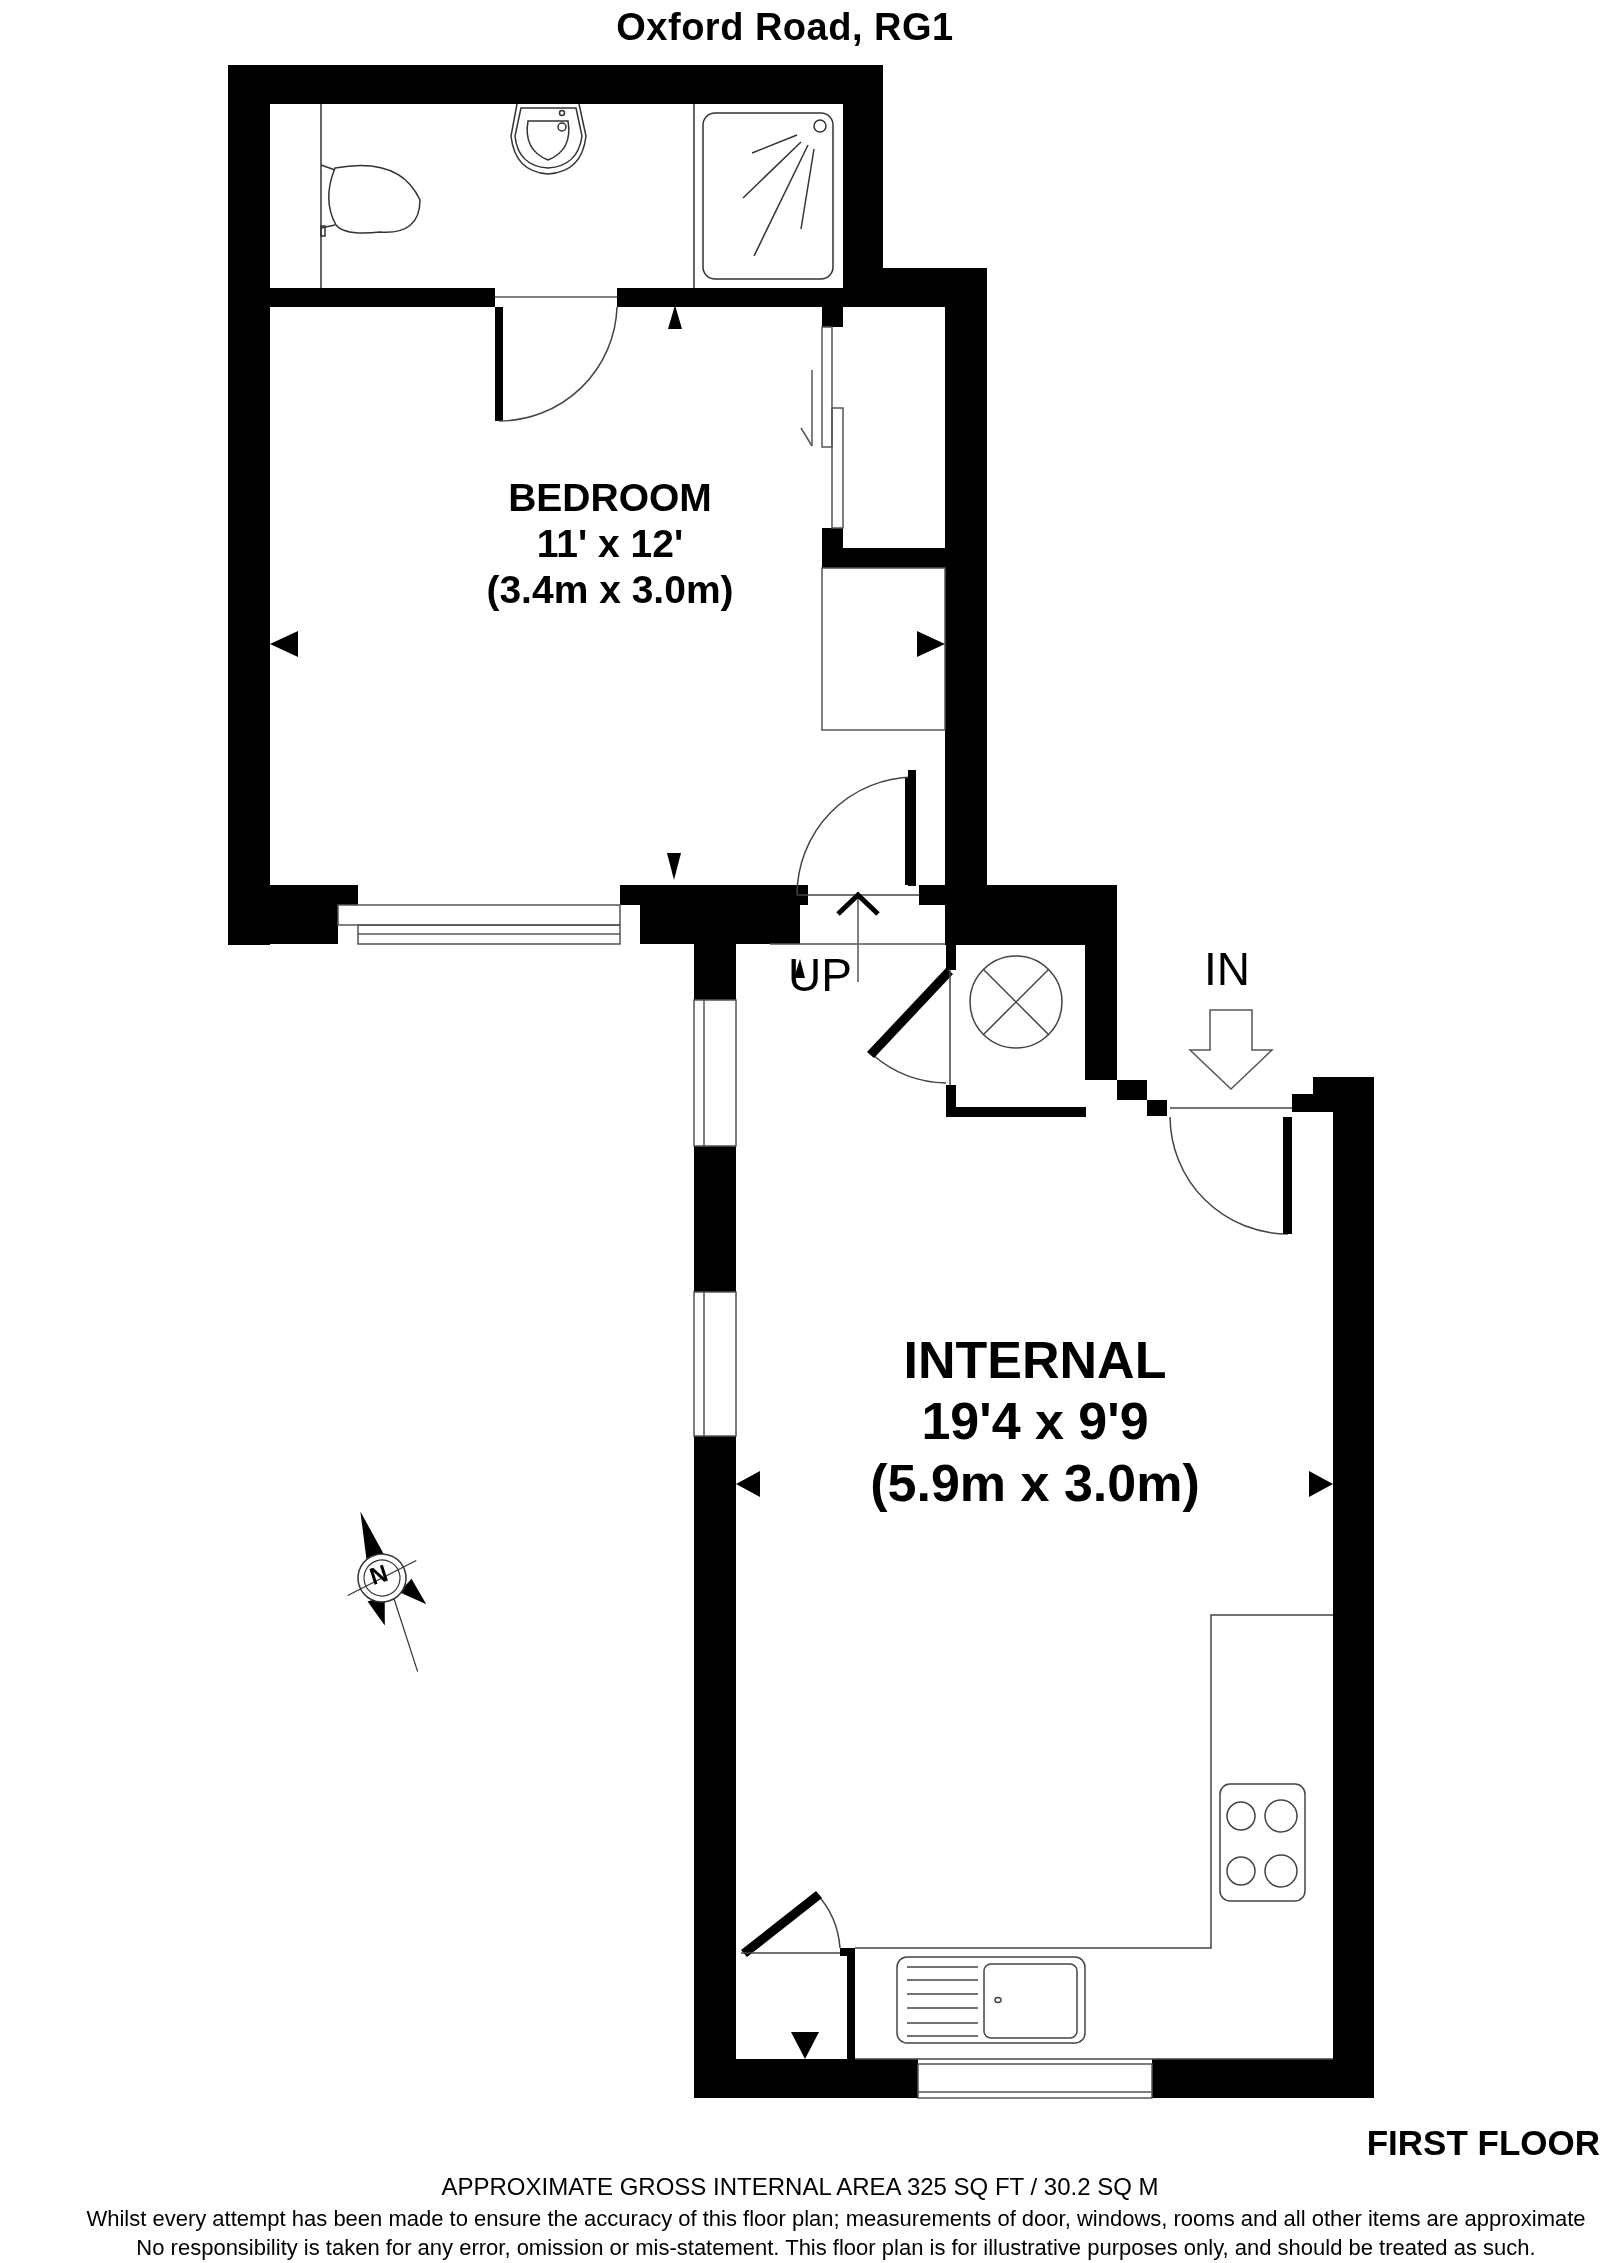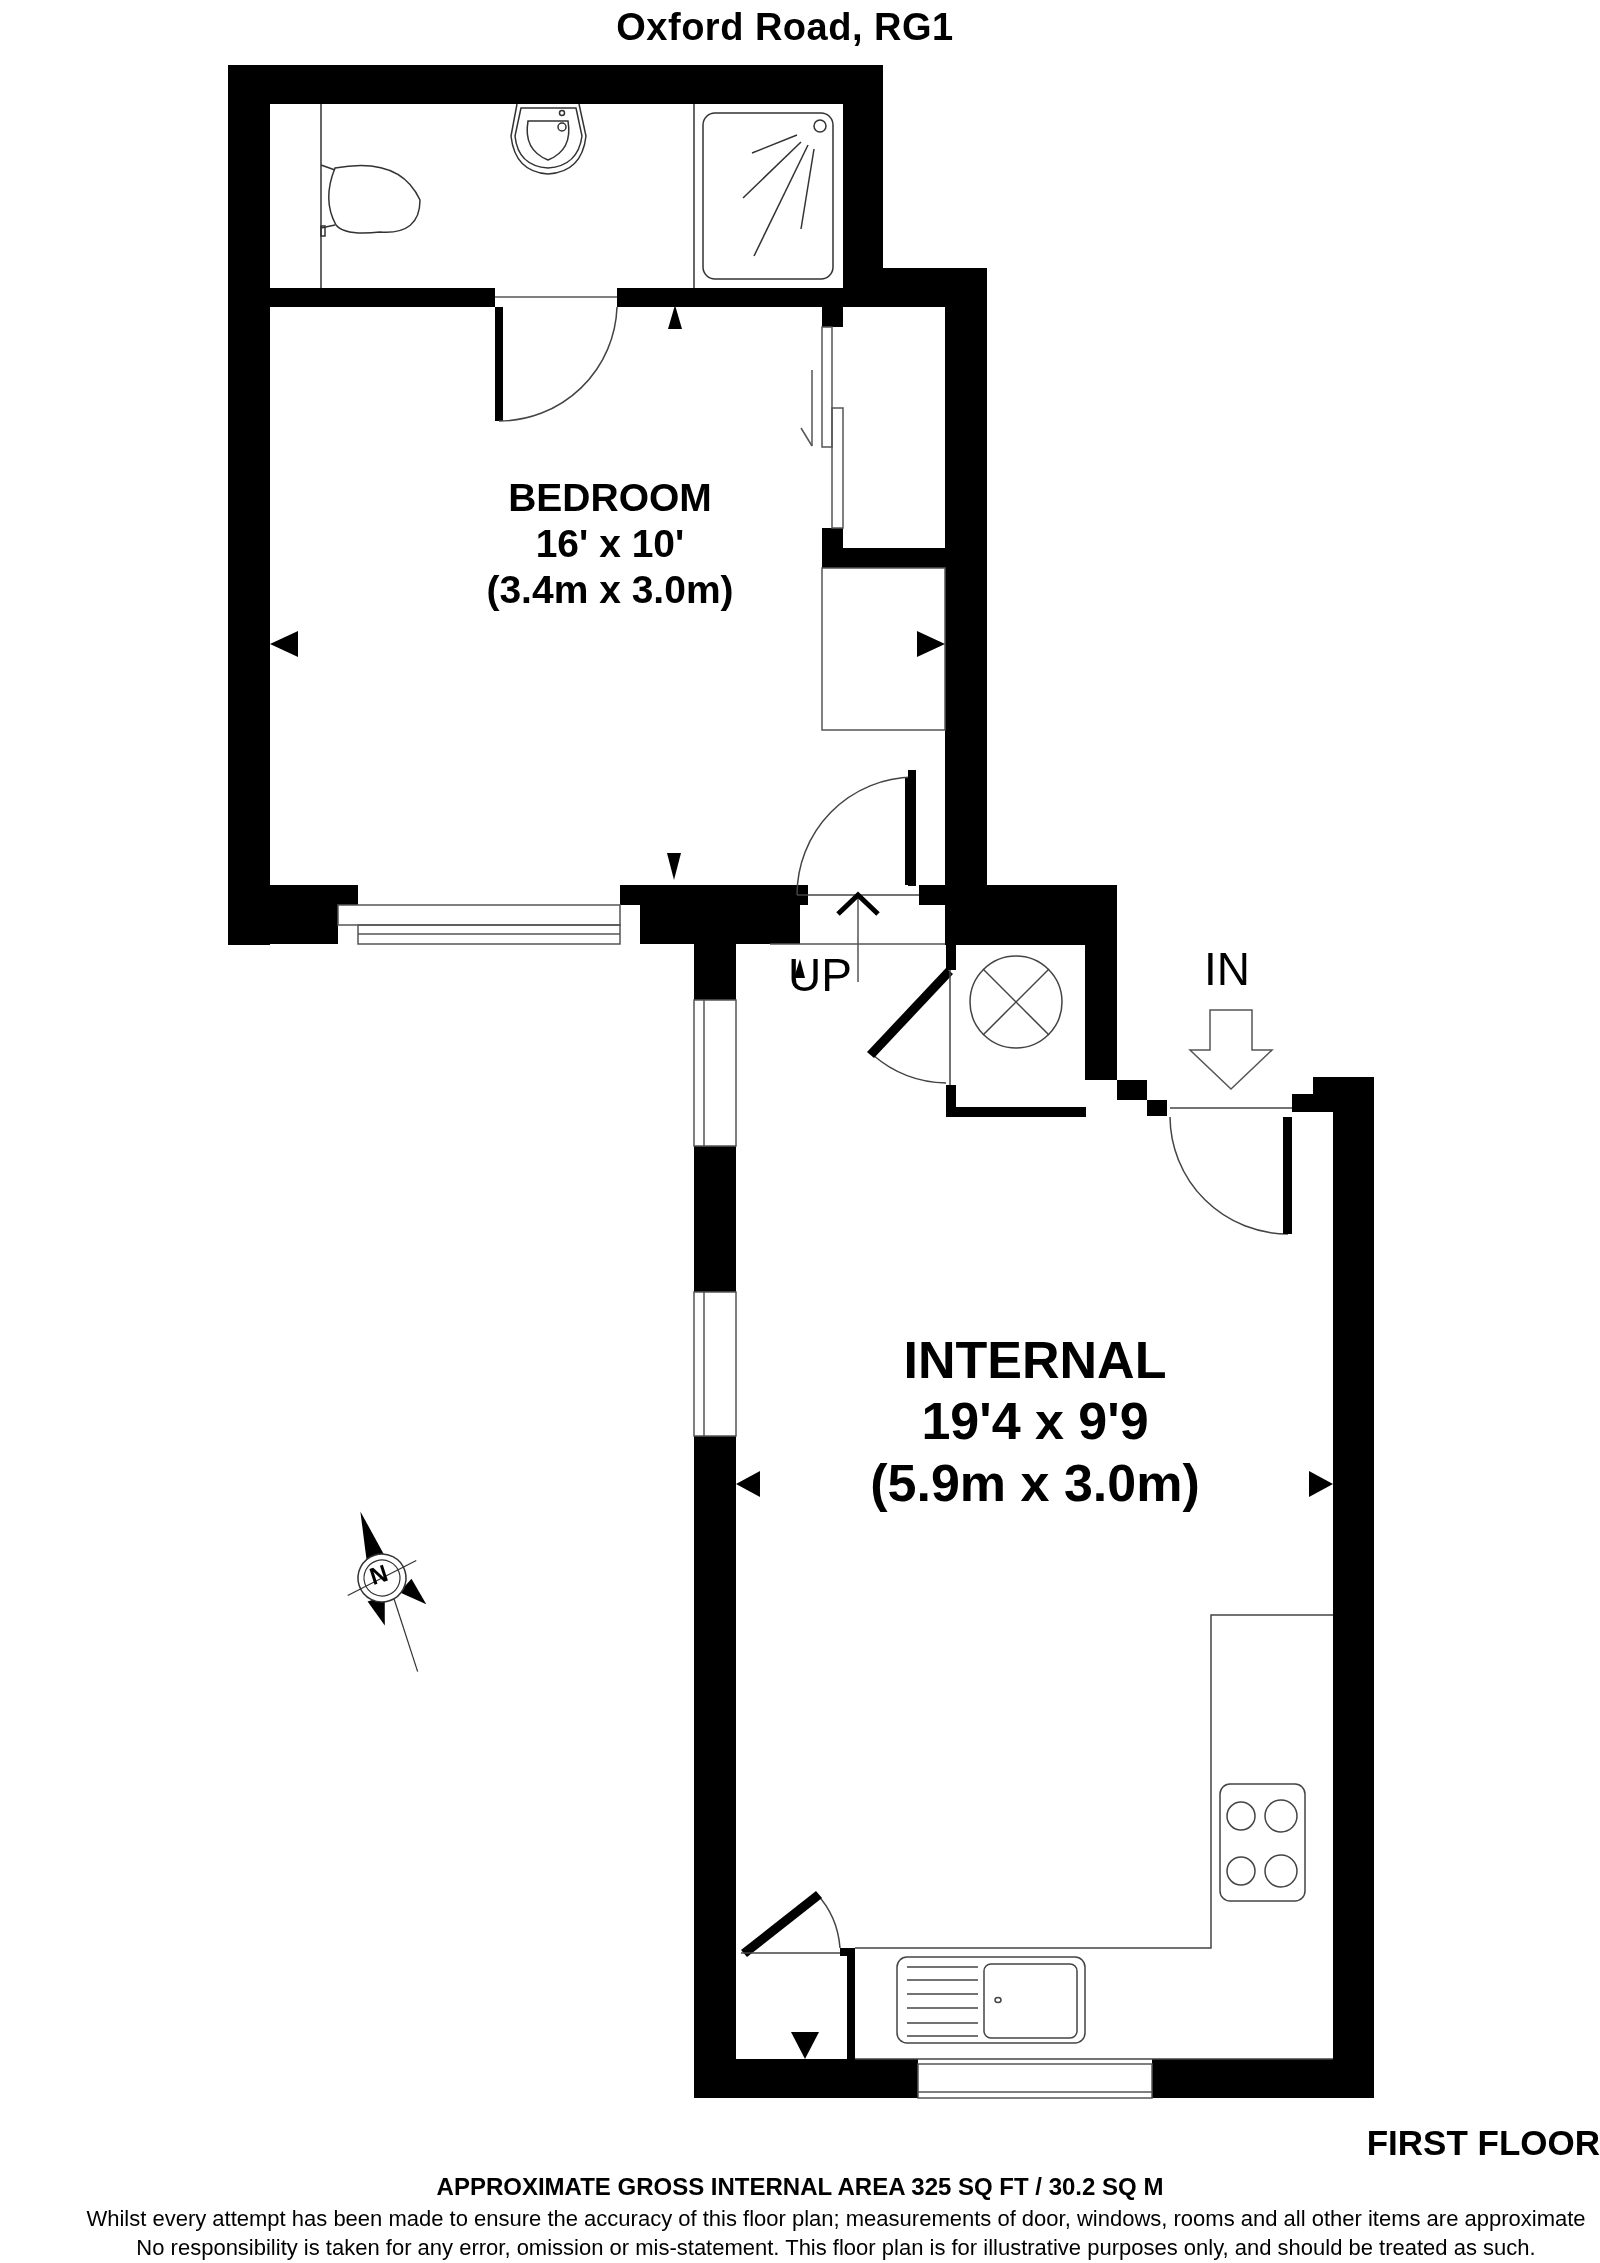--- a/index.html
+++ b/index.html
@@ -7,21 +7,21 @@
   svg { position:absolute; left:0; top:0; }
   .title { position:absolute; left:0; width:1570px; top:6px; text-align:center; font-weight:bold; font-size:38px; color:#000; letter-spacing:0.5px; }
   .room-label { position:absolute; text-align:center; font-weight:bold; color:#000; line-height:1.18; }
   .room-label div { white-space:nowrap; }
   .bed-label { left:330px; width:560px; top:475px; font-size:39px; }
   .rec-label { left:760px; width:550px; top:1330px; font-size:52px; }
   .small-label { position:absolute; font-size:46px; color:#000; }
   .up-label { left:788px; top:948px; }
   .in-label { left:1204px; top:942px; }
   .floor-name { position:absolute; left:0; width:1600px; top:2123px; text-align:right; font-weight:bold; font-size:35px; }
-  .area-line { position:absolute; left:0; width:1600px; top:2173px; text-align:center; font-weight:bold; font-size:24px; }
+  .area-line { position:absolute; left:0; width:1600px; top:2173px; text-align:center; font-weight:normal; font-size:24px; }
   .disclaimer { position:absolute; left:0; width:1600px; text-align:center; font-size:22px; white-space:nowrap;padding-left:36px; }
   .d1 { top:2206px; }
   .d2 { top:2235px; }
 </style>
 </head>
 <body>
 
 <div class="title">Oxford Road, RG1</div>
 
 <svg width="1600" height="2263" viewBox="0 0 1600 2263" xmlns="http://www.w3.org/2000/svg">
@@ -220,21 +220,21 @@
     <circle cx="0" cy="0" r="18" fill="none" stroke="#333" stroke-width="1.2"></circle>
     <line x1="-38" y1="6" x2="38" y2="-6" stroke="#333" stroke-width="1.2"></line>
     <line x1="5" y1="24" x2="5" y2="100" stroke="#333" stroke-width="1.2"></line>
   </g>
 </svg>
 
 <div class="small-label" style="left:370px;top:1561px;font-size:24px;font-weight:bold;transform:rotate(-18deg);">N</div>
 
 <div class="room-label bed-label">
   <div>BEDROOM</div>
-  <div>16' x 10'</div>
+  <div>11' x 12'</div>
   <div>(3.4m x 3.0m)</div>
 </div>
 
 <div class="room-label rec-label">
   <div>INTERNAL</div>
   <div>19'4 x 9'9</div>
   <div>(5.9m x 3.0m)</div>
 </div>
 
 <div class="small-label up-label">UP</div>

